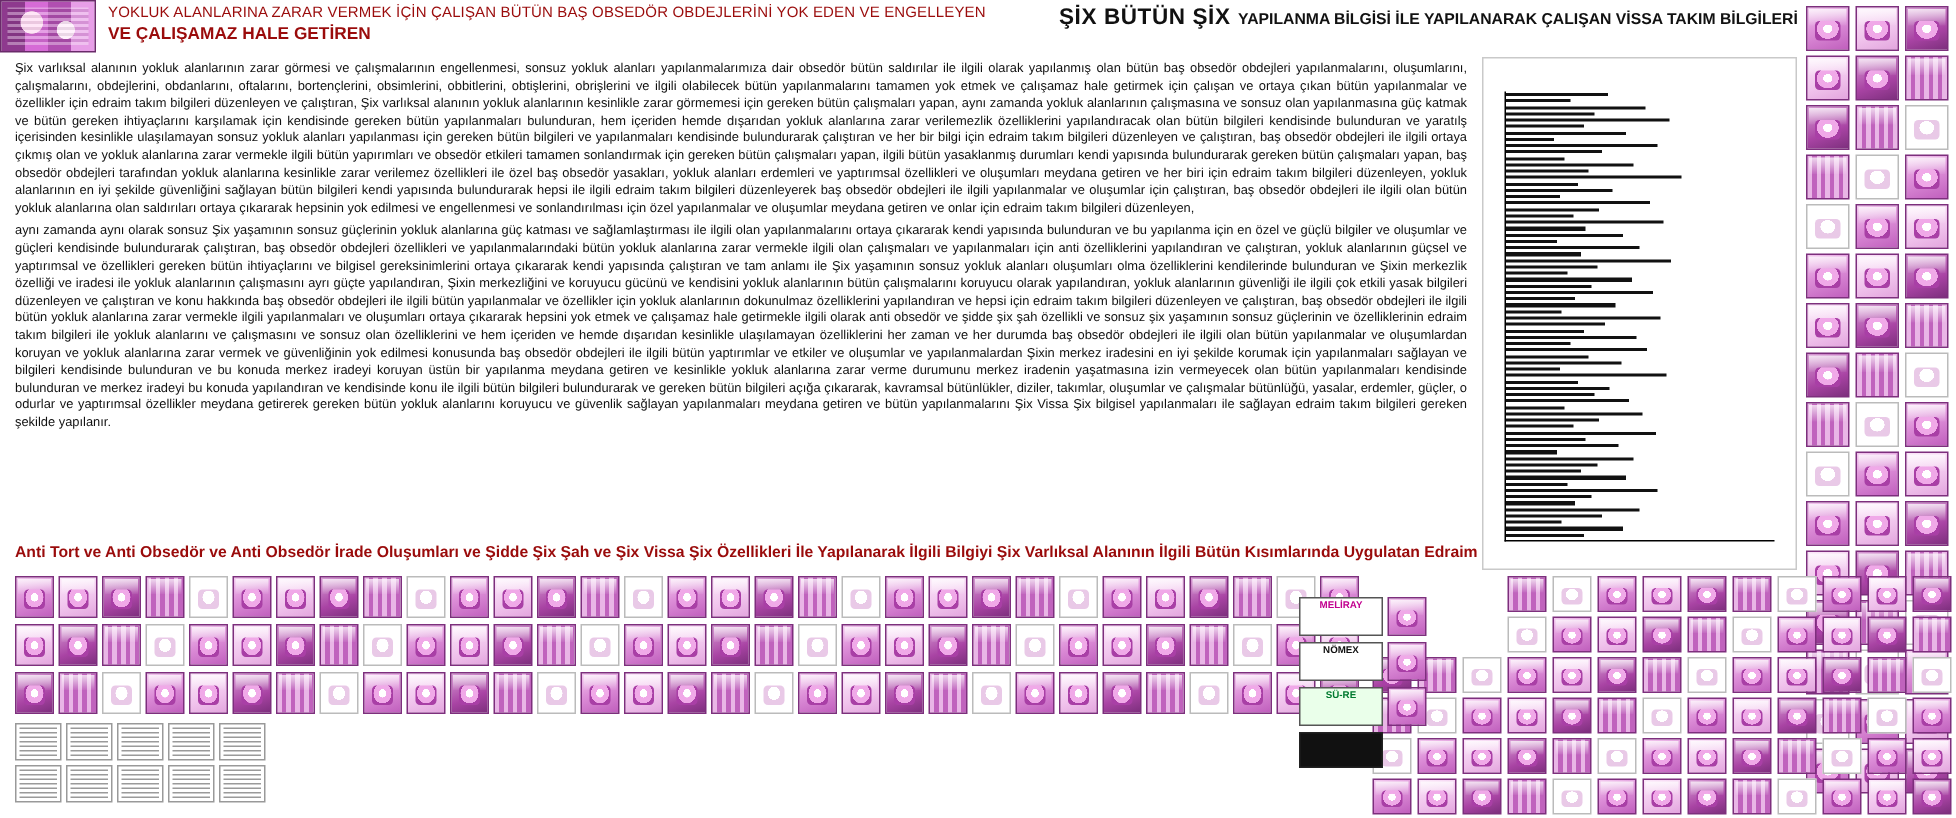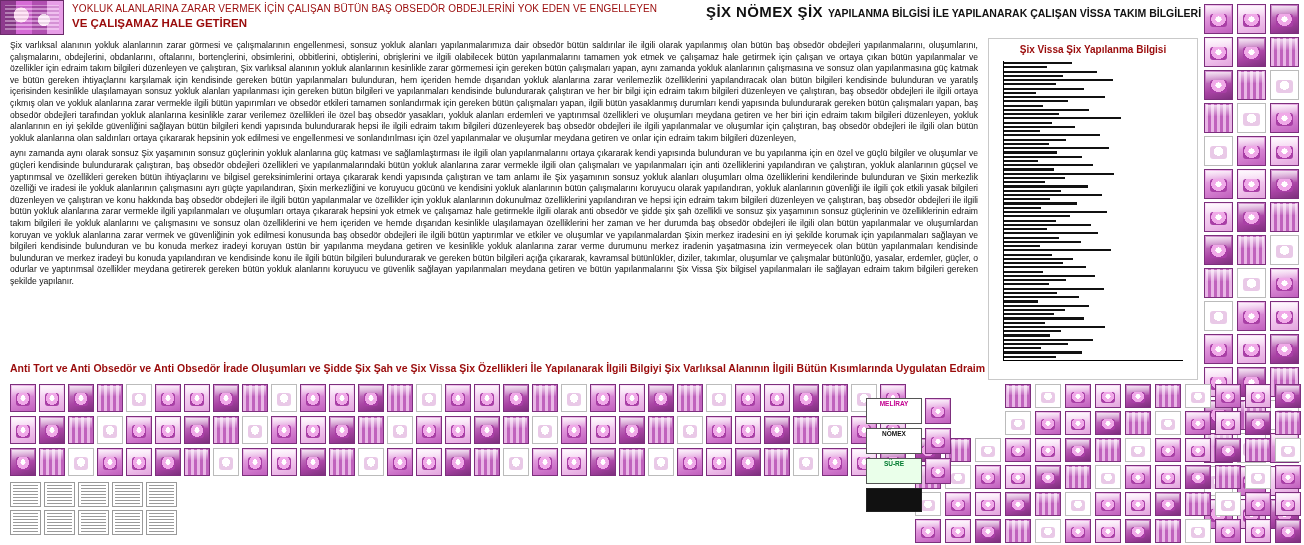--- a/index.html
+++ b/index.html
@@ -228,33 +228,32 @@
 
 <div class="page">
 
   <div class="header">
     <div class="logo-block"></div>
     <div class="header-title-wrap">
       <div class="hdr-line1">YOKLUK ALANLARINA ZARAR VERMEK İÇİN ÇALIŞAN BÜTÜN BAŞ OBSEDÖR OBDEJLERİNİ YOK EDEN VE ENGELLEYEN</div>
       <div class="hdr-line2">VE ÇALIŞAMAZ HALE GETİREN</div>
     </div>
     <div class="hdr-right">
-      <span class="hdr-brand">ŞİX NÖMEX ŞİX</span><span class="hdr-brand-sub">YAPILANMA BİLGİSİ İLE YAPILANARAK ÇALIŞAN VİSSA TAKIM BİLGİLERİ</span>
+      <span class="hdr-brand">ŞİX BÜTÜN ŞİX</span><span class="hdr-brand-sub">YAPILANMA BİLGİSİ İLE YAPILANARAK ÇALIŞAN VİSSA TAKIM BİLGİLERİ</span>
     </div>
   </div>
 
   <div class="body-text">
     <p>Şix varlıksal alanının yokluk alanlarının zarar görmesi ve çalışmalarının engellenmesi, sonsuz yokluk alanları yapılanmalarımıza dair obsedör bütün saldırılar ile ilgili olarak yapılanmış olan bütün baş obsedör obdejleri yapılanmalarını, oluşumlarını, çalışmalarını, obdejlerini, obdanlarını, oftalarını, bortençlerini, obsimlerini, obbitlerini, obtişlerini, obrişlerini ve ilgili olabilecek bütün yapılanmalarını tamamen yok etmek ve çalışamaz hale getirmek için çalışan ve ortaya çıkan bütün yapılanmalar ve özellikler için edraim takım bilgileri düzenleyen ve çalıştıran, Şix varlıksal alanının yokluk alanlarının kesinlikle zarar görmemesi için gereken bütün çalışmaları yapan, aynı zamanda yokluk alanlarının çalışmasına ve sonsuz olan yapılanmasına güç katmak ve bütün gereken ihtiyaçlarını karşılamak için kendisinde gereken bütün yapılanmaları bulunduran, hem içeriden hemde dışarıdan yokluk alanlarına zarar verilemezlik özelliklerini yapılandıracak olan bütün bilgileri kendisinde bulunduran ve yaratılş içerisinden kesinlikle ulaşılamayan sonsuz yokluk alanları yapılanması için gereken bütün bilgileri ve yapılanmaları kendisinde bulundurarak çalıştıran ve her bir bilgi için edraim takım bilgileri düzenleyen ve çalıştıran, baş obsedör obdejleri ile ilgili ortaya çıkmış olan ve yokluk alanlarına zarar vermekle ilgili bütün yapırımları ve obsedör etkileri tamamen sonlandırmak için gereken bütün çalışmaları yapan, ilgili bütün yasaklanmış durumları kendi yapısında bulundurarak gereken bütün çalışmaları yapan, baş obsedör obdejleri tarafından yokluk alanlarına kesinlikle zarar verilemez özellikleri ile özel baş obsedör yasakları, yokluk alanları erdemleri ve yaptırımsal özellikleri ve oluşumları meydana getiren ve her biri için edraim takım bilgileri düzenleyen, yokluk alanlarının en iyi şekilde güvenliğini sağlayan bütün bilgileri kendi yapısında bulundurarak hepsi ile ilgili edraim takım bilgileri düzenleyerek baş obsedör obdejleri ile ilgili yapılanmalar ve oluşumlar için çalıştıran, baş obsedör obdejleri ile ilgili olan bütün yokluk alanlarına olan saldırıları ortaya çıkararak hepsinin yok edilmesi ve engellenmesi ve sonlandırılması için özel yapılanmalar ve oluşumlar meydana getiren ve onlar için edraim takım bilgileri düzenleyen,</p>
     <p>aynı zamanda aynı olarak sonsuz Şix yaşamının sonsuz güçlerinin yokluk alanlarına güç katması ve sağlamlaştırması ile ilgili olan yapılanmalarını ortaya çıkararak kendi yapısında bulunduran ve bu yapılanma için en özel ve güçlü bilgiler ve oluşumlar ve güçleri kendisinde bulundurarak çalıştıran, baş obsedör obdejleri özellikleri ve yapılanmalarındaki bütün yokluk alanlarına zarar vermekle ilgili olan çalışmaları ve yapılanmaları için anti özelliklerini yapılandıran ve çalıştıran, yokluk alanlarının güçsel ve yaptırımsal ve özellikleri gereken bütün ihtiyaçlarını ve bilgisel gereksinimlerini ortaya çıkararak kendi yapısında çalıştıran ve tam anlamı ile Şix yaşamının sonsuz yokluk alanları oluşumları olma özelliklerini kendilerinde bulunduran ve Şixin merkezlik özelliği ve iradesi ile yokluk alanlarının çalışmasını ayrı güçte yapılandıran, Şixin merkezliğini ve koruyucu gücünü ve kendisini yokluk alanlarının bütün çalışmalarını koruyucu olarak yapılandıran, yokluk alanlarının güvenliği ile ilgili çok etkili yasak bilgileri düzenleyen ve çalıştıran ve konu hakkında baş obsedör obdejleri ile ilgili bütün yapılanmalar ve özellikler için yokluk alanlarının dokunulmaz özelliklerini yapılandıran ve hepsi için edraim takım bilgileri düzenleyen ve çalıştıran, baş obsedör obdejleri ile ilgili bütün yokluk alanlarına zarar vermekle ilgili yapılanmaları ve oluşumları ortaya çıkararak hepsini yok etmek ve çalışamaz hale getirmekle ilgili olarak anti obsedör ve şidde şix şah özellikli ve sonsuz şix yaşamının sonsuz güçlerinin ve özelliklerinin edraim takım bilgileri ile yokluk alanlarını ve çalışmasını ve sonsuz olan özelliklerini ve hem içeriden ve hemde dışarıdan kesinlikle ulaşılamayan özelliklerini her zaman ve her durumda baş obsedör obdejleri ile ilgili olan bütün yapılanmalar ve oluşumlardan koruyan ve yokluk alanlarına zarar vermek ve güvenliğinin yok edilmesi konusunda baş obsedör obdejleri ile ilgili bütün yaptırımlar ve etkiler ve oluşumlar ve yapılanmalardan Şixin merkez iradesini en iyi şekilde korumak için yapılanmaları sağlayan ve bilgileri kendisinde bulunduran ve bu konuda merkez iradeyi koruyan üstün bir yapılanma meydana getiren ve kesinlikle yokluk alanlarına zarar verme durumunu merkez iradenin yaşatmasına izin vermeyecek olan bütün yapılanmaları kendisinde bulunduran ve merkez iradeyi bu konuda yapılandıran ve kendisinde konu ile ilgili bütün bilgileri bulundurarak ve gereken bütün bilgileri açığa çıkararak, kavramsal bütünlükler, diziler, takımlar, oluşumlar ve çalışmalar bütünlüğü, yasalar, erdemler, güçler, o odurlar ve yaptırımsal özellikler meydana getirerek gereken bütün yokluk alanlarını koruyucu ve güvenlik sağlayan yapılanmaları meydana getiren ve bütün yapılanmalarını Şix Vissa Şix bilgisel yapılanmaları ile sağlayan edraim takım bilgileri gereken şekilde yapılanır.</p>
   </div>
 
   <div class="red-heading">Anti Tort ve Anti Obsedör ve Anti Obsedör İrade Oluşumları ve Şidde Şix Şah ve Şix Vissa Şix Özellikleri İle Yapılanarak İlgili Bilgiyi Şix Varlıksal Alanının İlgili Bütün Kısımlarında Uygulatan Edraim Takım Bilgileri Yapılanması</div>
 
   <div class="chart-panel">
-    <div class="chart-title">Şix Vissa Şix Yapılanma Bilgisi</div>
     <div class="chart-area" id="chart-area">
         <div class="bar" style="top: 1px; width: 67.64px; height: 2.12857px;"></div>
         <div class="bar" style="top: 5.25714px; width: 42.72px; height: 2.12857px;"></div>
         <div class="bar" style="top: 9.51429px; width: 92.56px; height: 2.12857px;"></div>
         <div class="bar" style="top: 13.7714px; width: 58.74px; height: 2.12857px;"></div>
         <div class="bar" style="top: 18.0286px; width: 108.58px; height: 2.12857px;"></div>
         <div class="bar" style="top: 22.2857px; width: 51.62px; height: 2.12857px;"></div>
         <div class="bar" style="top: 26.5429px; width: 80.1px; height: 2.12857px;"></div>
         <div class="bar" style="top: 30.8px; width: 32.04px; height: 2.12857px;"></div>
         <div class="bar" style="top: 35.0571px; width: 101.46px; height: 2.12857px;"></div>

